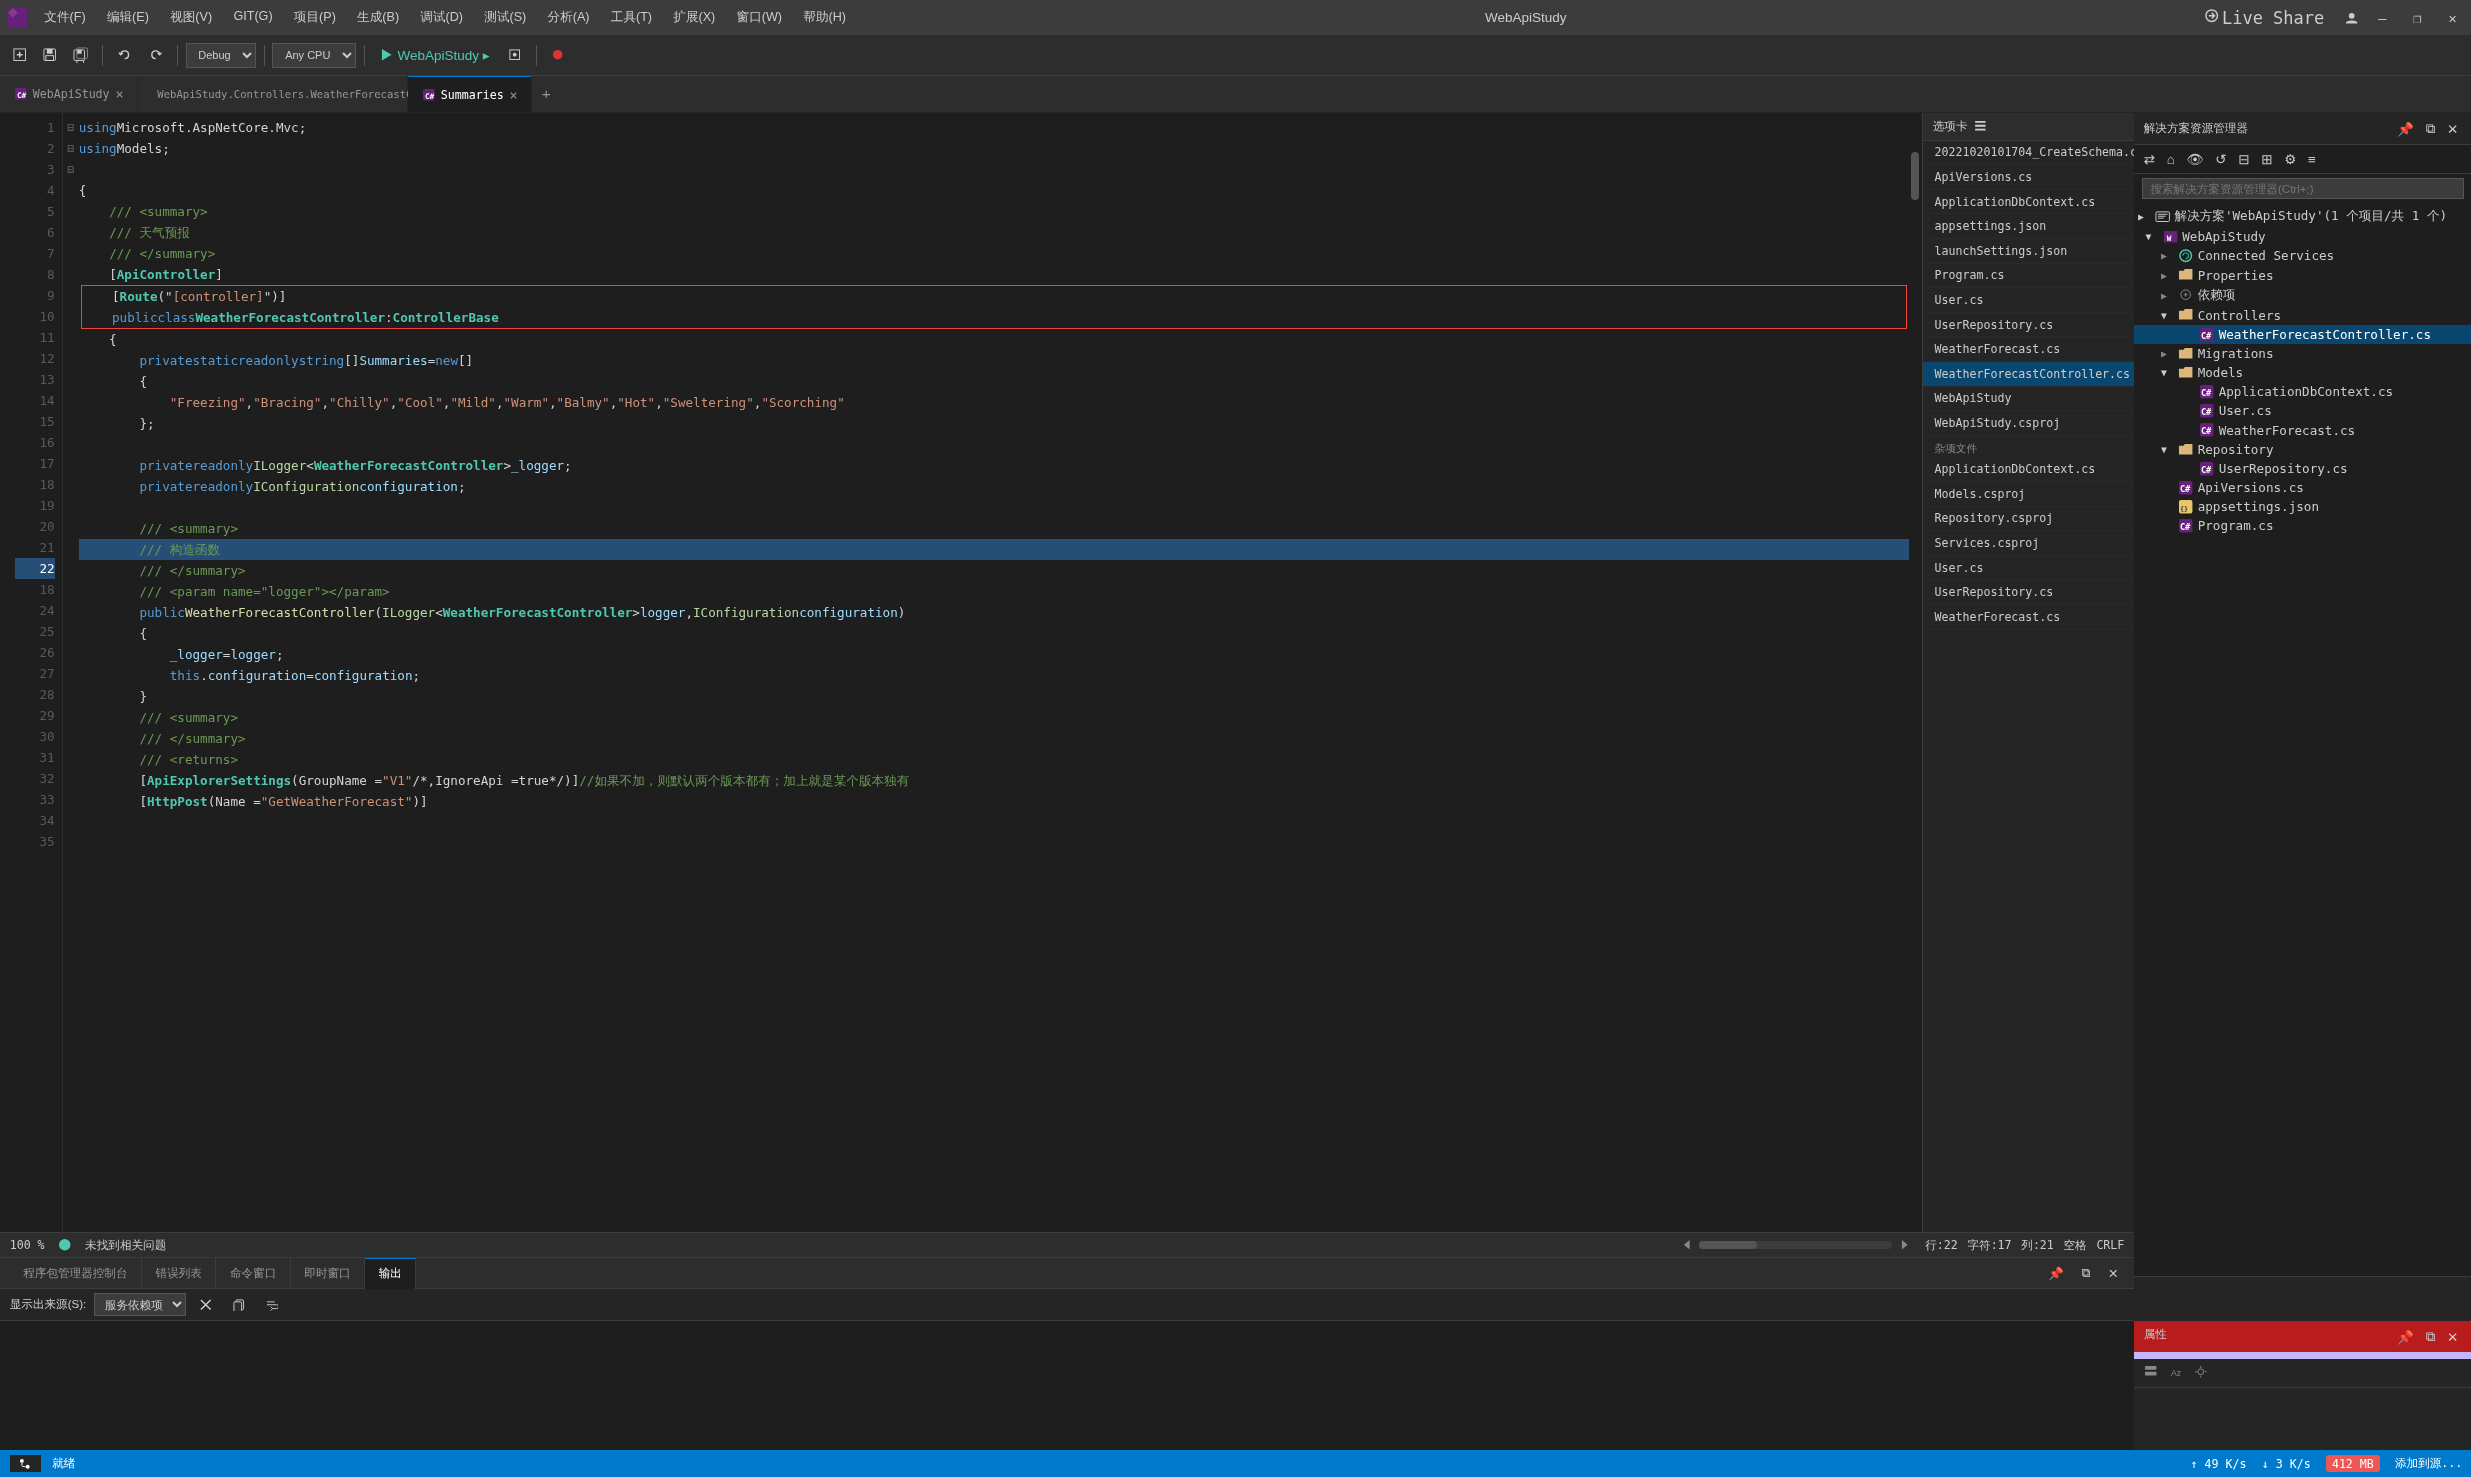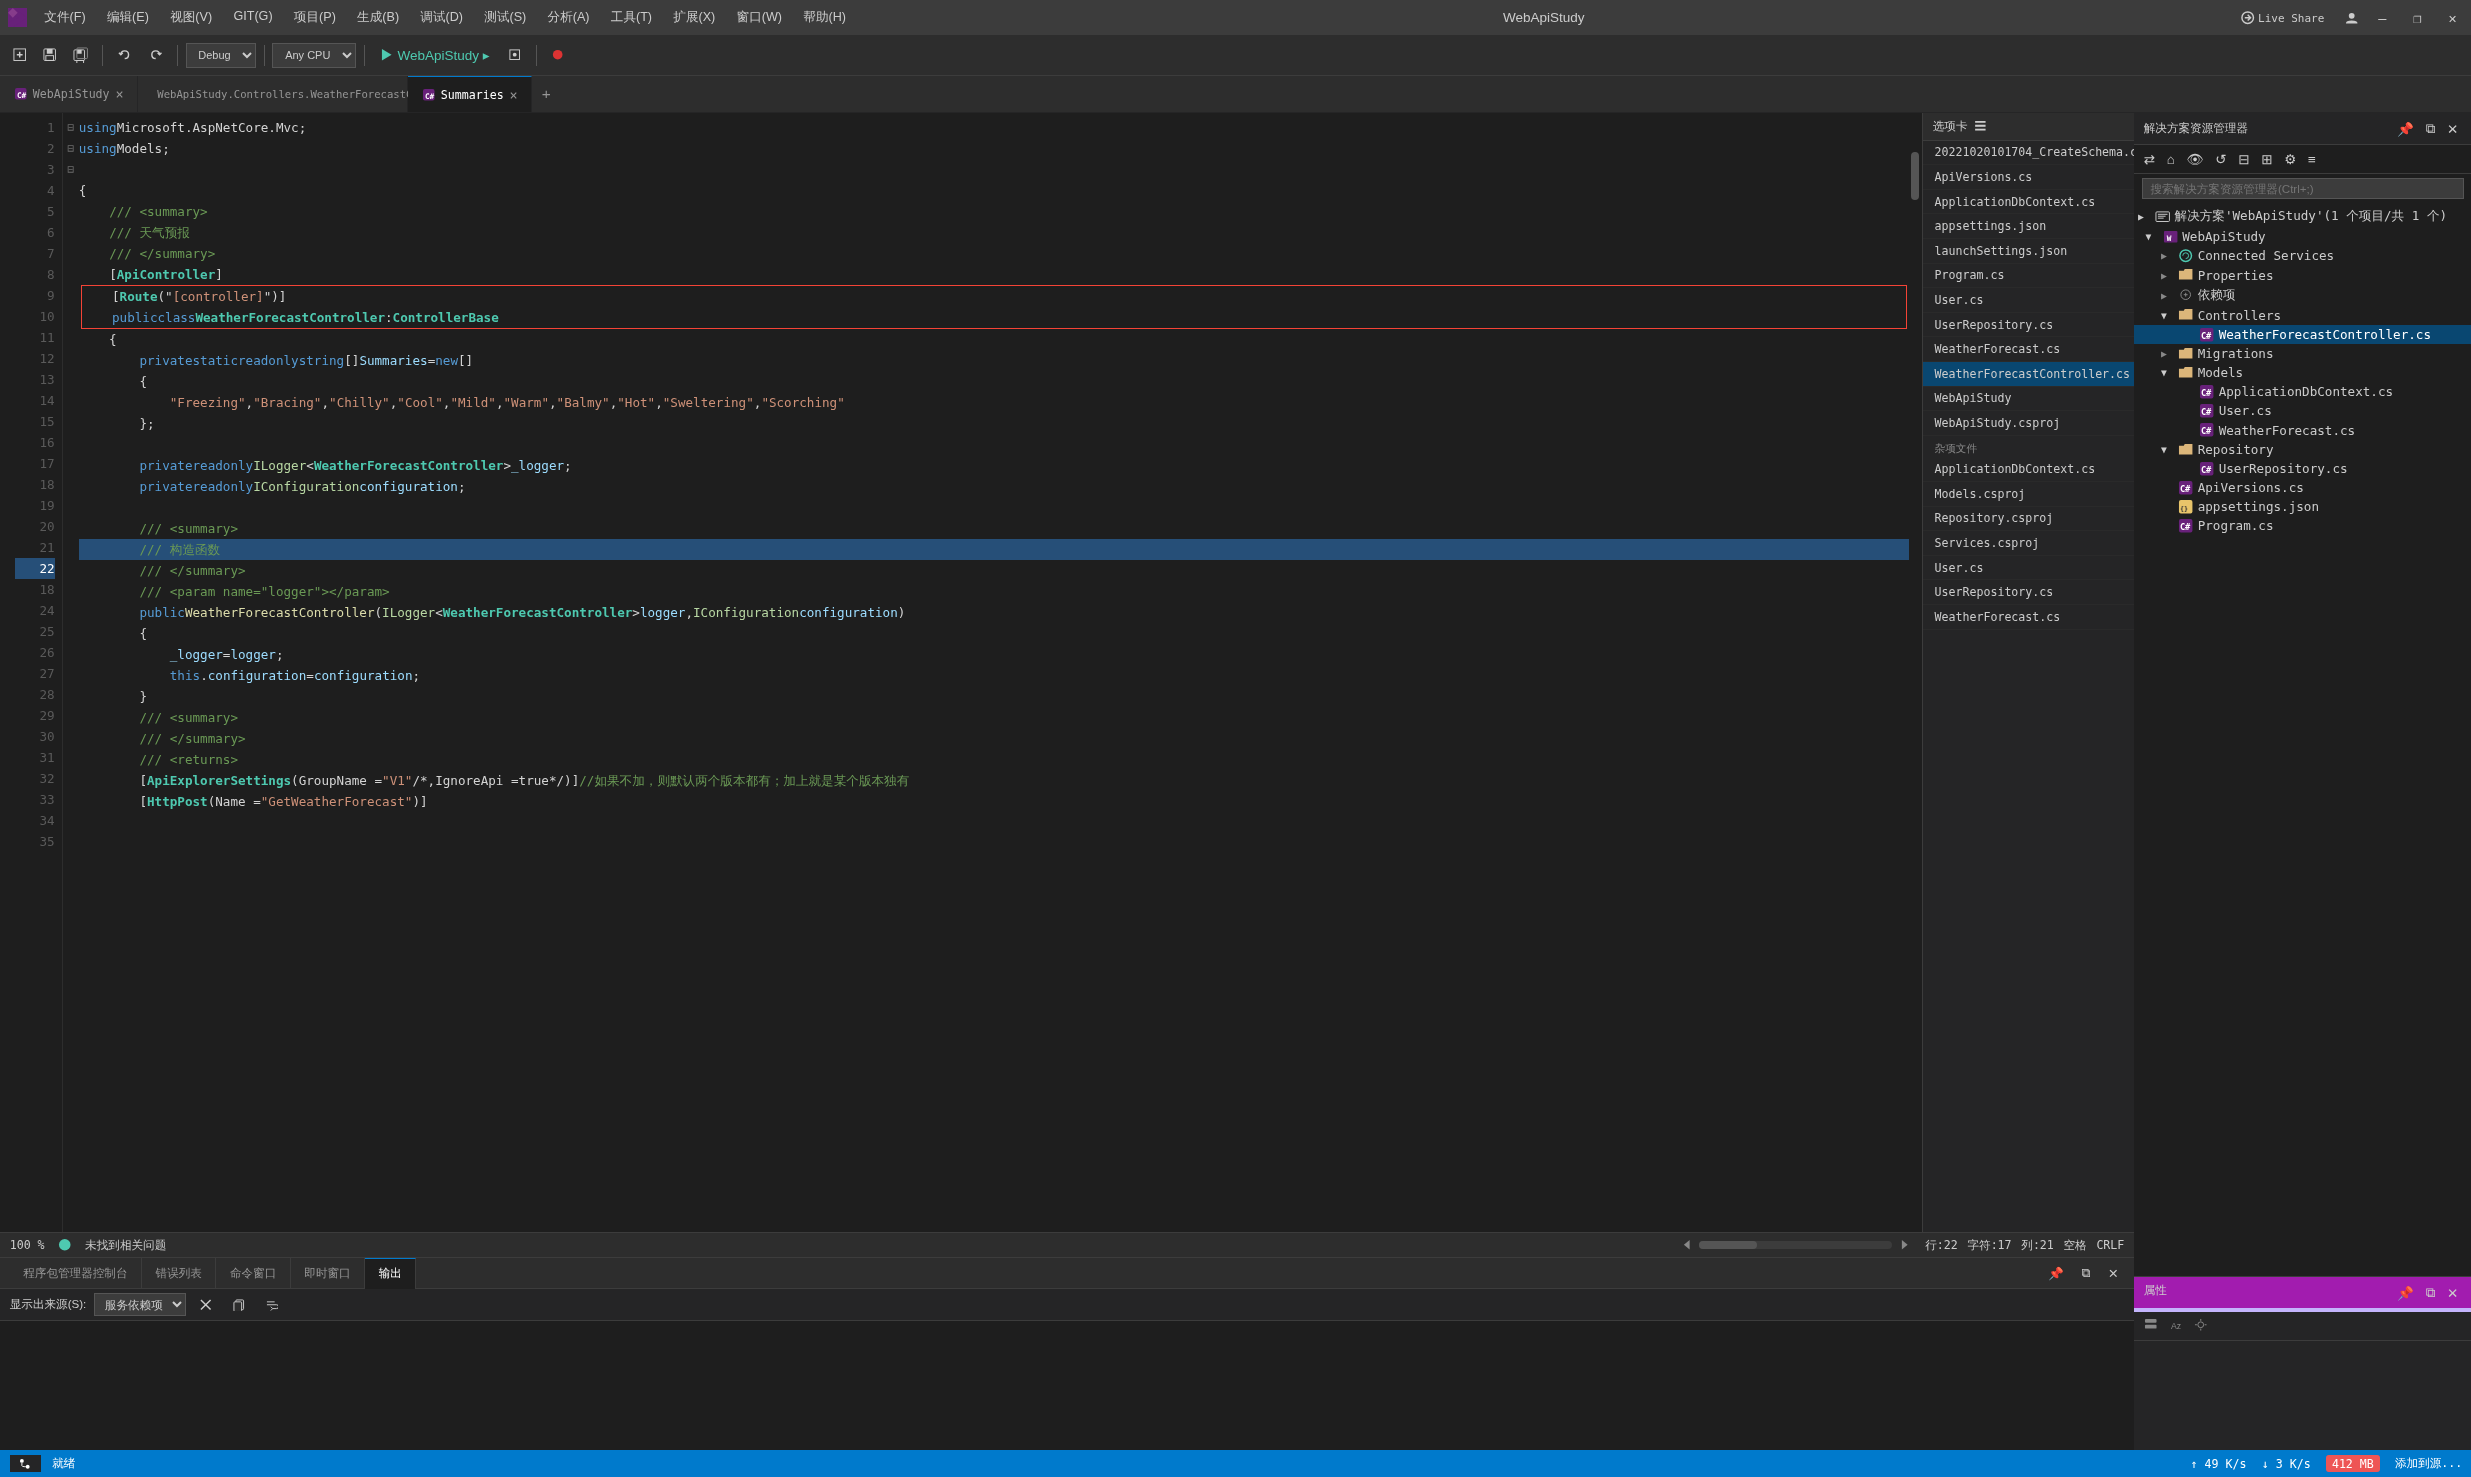--- a/index.html
+++ b/index.html
@@ -7,21 +7,21 @@
     
     
     #titlebar { display: flex; align-items: center; background: #3c3c3c; height: 35px; padding: 0 7.7px; justify-content: space-between; }
     #titlebar-left { display: flex; align-items: center; gap: 7.7px; }
     #titlebar-logo { width: 19.3px; height: 19.3px; background: #68217a; display: flex; align-items: center; justify-content: center; color: white; font-size: 10.6px; font-weight: bold; }
     #titlebar-menus { display: flex; gap: 1.9px; }
     .menu-item { padding: 3.9px 9.7px; color: #cccccc; font-size: 12.6px; cursor: pointer; font-family: 'Microsoft YaHei', sans-serif; }
     #titlebar-center { color: #cccccc; font-size: 13.5px; font-weight: 500; font-family: 'Microsoft YaHei', sans-serif; }
     #titlebar-right { display: flex; align-items: center; gap: 11.6px; }
     .title-btn { color: #cccccc; font-size: 13.5px; padding: 3.9px 7.7px; cursor: pointer; }
-    #live-share { display: flex; align-items: flex-end; gap: 3px; color: #cccccc; font-size: 11px; cursor: pointer; padding: 3.9px 7.7px; }
+    #live-share { display: flex; align-items: flex-start; gap: 3px; color: #cccccc; font-size: 17px; cursor: pointer; padding: 3.9px 7.7px; }
     
     
     #toolbar { display: flex; align-items: center; background: #2d2d2d; height: 41px; padding: 0 5.8px; gap: 3.9px; border-bottom: 1px solid #3c3c3c; }
     .toolbar-btn { background: transparent; border: none; color: #cccccc; padding: 3.9px 5.8px; cursor: pointer; font-size: 12.6px; display: flex; align-items: center; gap: 1.9px; }
     .toolbar-separator { width: 1px; height: 21px; background: #555; margin: 0 3.9px; }
     .toolbar-dropdown { background: #3c3c3c; border: 1px solid #555; color: #cccccc; padding: 2.9px 7.7px; font-size: 11px; cursor: pointer; height: 25px; }
     .run-btn { background: transparent; border: none; color: #4ec9b0; font-size: 13.5px; cursor: pointer; display: flex; align-items: center; gap: 3.9px; padding: 3.9px 7.7px; }
     
     
     #tabbar { display: flex; align-items: stretch; background: #2d2d2d; height: 37px; border-bottom: 1px solid #252526; }
@@ -68,21 +68,21 @@
     #output-tabs { display: flex; gap: 0; }
     .output-tab { padding: 0 13.5px; height: 31px; display: flex; align-items: center; font-size: 11.6px; color: #969696; cursor: pointer; border-right: 1px solid #3c3c3c; font-family: 'Microsoft YaHei', sans-serif; }
     .output-tab.active { color: #ffffff; border-top: 1.9px solid #007acc; background: #1e1e1e; }
     #output-toolbar { display: flex; align-items: center; padding: 3.9px 9.7px; gap: 7.7px; border-bottom: 1px solid #3c3c3c; background: #252526; }
     .output-label { color: #cccccc; font-size: 11.6px; font-family: 'Microsoft YaHei', sans-serif; }
     #output-source-select { background: #3c3c3c; border: 1px solid #555; color: #cccccc; padding: 1.9px 5.8px; font-size: 11.6px; height: 23px; }
     #output-content { flex: 1; padding: 3.9px 9.7px; overflow-y: auto; font-size: 11.6px; color: #d4d4d4; font-family: 'Consolas', monospace; }
     
     
     #properties-panel { height: 174px; background: #252526; border-top: 1px solid #3c3c3c; }
-    #properties-header { padding: 5.8px 9.7px; background: #a21caf; color: #cccccc; font-size: 11.6px; font-family: 'Microsoft YaHei', sans-serif; border-bottom: 4px solid #c4b5fd; display: flex; justify-content: space-between; }
+    #properties-header { padding: 5.8px 9.7px; background: #b91c1c; color: #cccccc; font-size: 11.6px; font-family: 'Microsoft YaHei', sans-serif; border-bottom: 7px solid #c4b5fd; display: flex; justify-content: space-between; margin-top: 44px; }
     #properties-toolbar { display: flex; gap: 3.9px; padding: 3.9px 5.8px; border-bottom: 1px solid #3c3c3c; }
     
     
     ::-webkit-scrollbar { width: 7.7px; height: 7.7px; }
     ::-webkit-scrollbar-track { background: #1e1e1e; }
     ::-webkit-scrollbar-thumb { background: #555; }
 
     .right-panels { display: flex; flex-direction: column; width: 338px; }
     .solution-section { flex: 1; overflow: hidden; display: flex; flex-direction: column; }
   </style>

